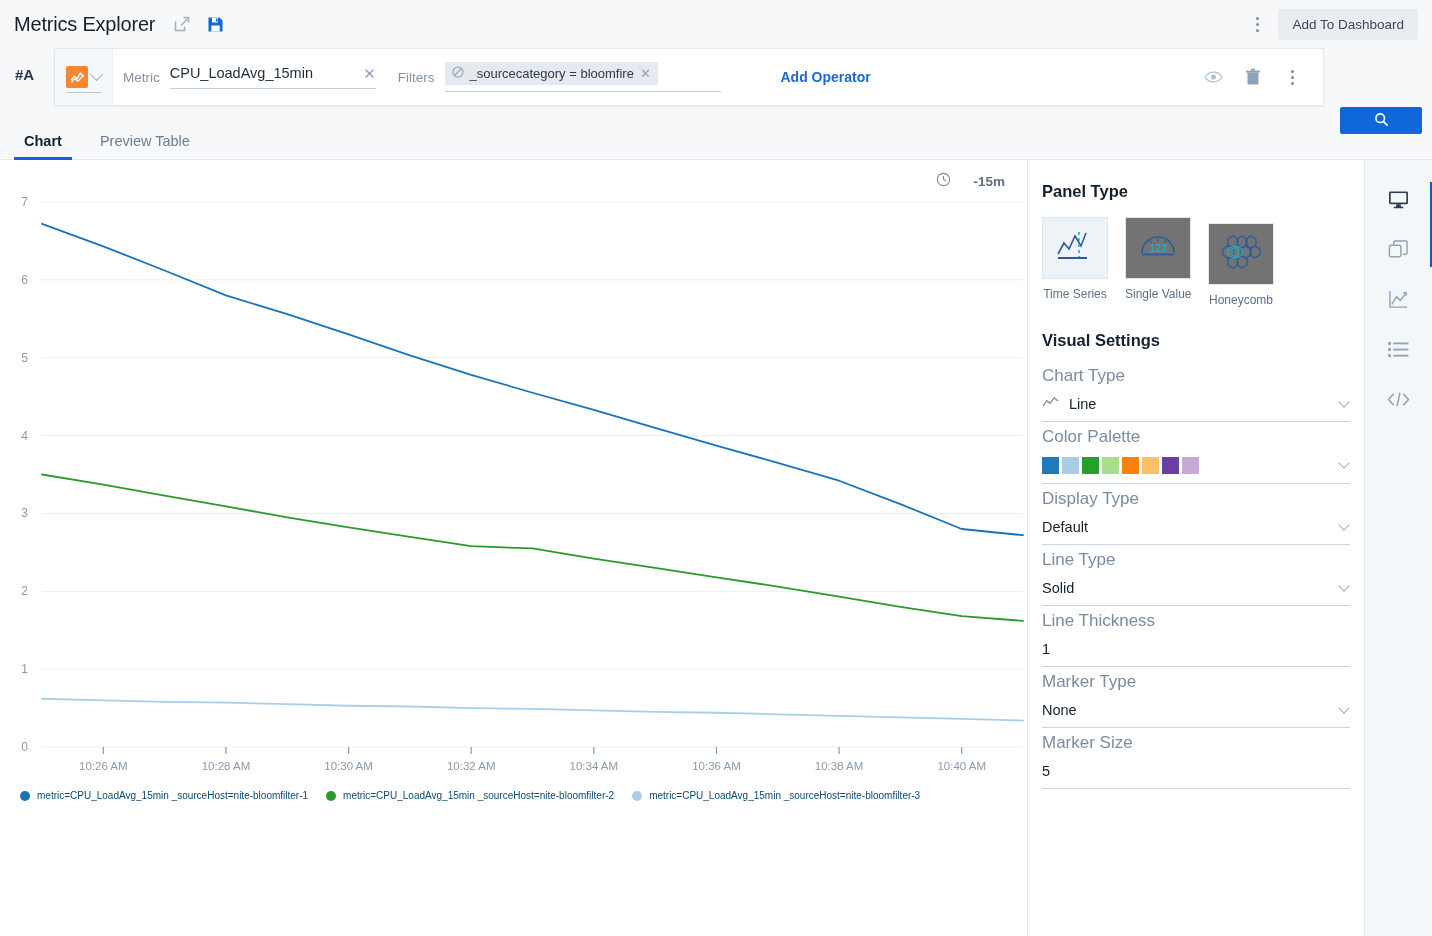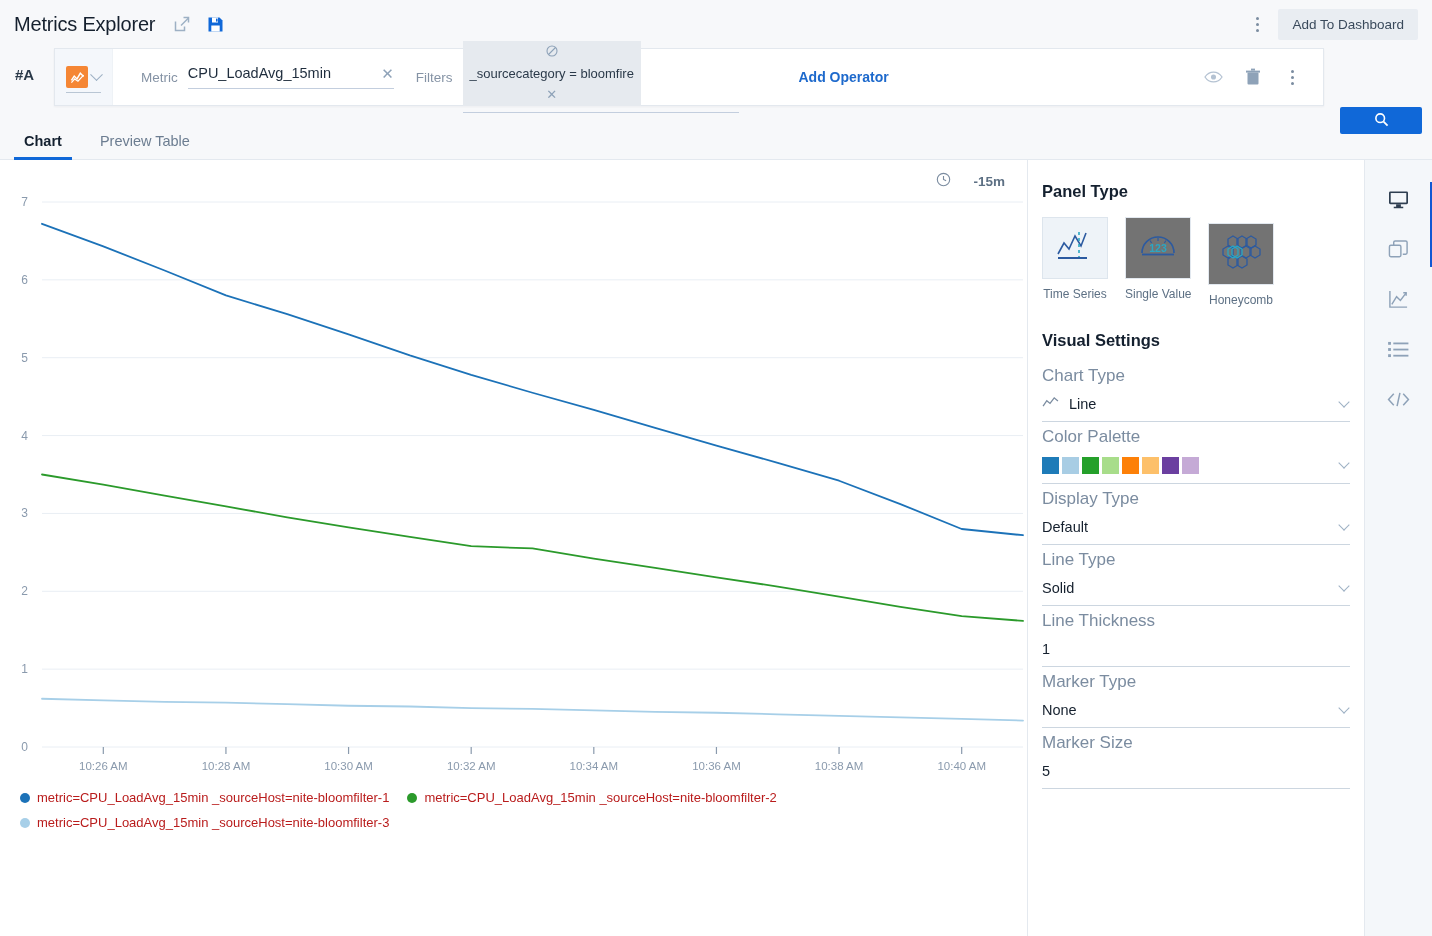--- a/index.html
+++ b/index.html
@@ -60,35 +60,35 @@
   .qtype-sq {
     width: 22px; height: 22px; background: #f58634; border-radius: 2px;
     display: flex; align-items: center; justify-content: center;
   }
   .qtype-underline {
     position: absolute; bottom: 12px; left: 11px; right: 11px;
     height: 1.5px; background: #b9c6d4;
   }
   .chev { width: 9px; height: 9px; border-right: 1.6px solid #9db0c4; border-bottom: 1.6px solid #9db0c4;
           transform: rotate(45deg) translate(-2px,-2px); }
-  .field-group { display: flex; align-items: center; margin-left: 28px; position: relative; }
+  .field-group { display: flex; align-items: center; margin-left: 10px; position: relative; }
   .field-label { font-size: 13.5px; color: #8593a5; margin-right: 10px; }
   .metric-field {
     width: 206px; border-bottom: 1px solid #c3cede; padding-bottom: 7px;
     display: flex; align-items: center; position: relative;
   }
   .metric-value { font-size: 14.5px; color: #1f2d3d; }
   .x-clear { margin-left: auto; font-size: 15px; color: #8ea2b8; cursor: pointer; line-height: 1; }
   .filters-field {
     width: 276px; border-bottom: 1px solid #c3cede; padding-bottom: 6px;
     display: flex; align-items: center;
   }
   .chip {
     background: #e6eaef; display: flex; align-items: center; gap: 6px;
-    padding: 4px 7px; font-size: 13px; color: #2b3a4a; flex-direction: column;
+    padding: 4px 7px; font-size: 13px; color: #2b3a4a;
   }
   .chip-x { color: #8ea2b8; font-size: 13px; cursor: pointer; }
   .add-operator {
     color: #1d69cc; font-size: 14px; font-weight: bold; cursor: pointer;
     margin-left: 60px;
   }
   .q-actions { margin-left: auto; display: flex; align-items: center; gap: 22px; padding-right: 22px; }
   .search-btn {
     position: absolute; right: 10px; top: 59px;
     width: 82px; height: 27px; background: #1068d8; border: none;
@@ -113,21 +113,21 @@
 
   
   .body { display: flex; height: 776px; }
   .chart-pane { width: 1028px; background: #fff; position: relative; border-right: 1px solid #e4e9ef; }
   .time-badge {
     position: absolute; right: 22px; top: 12px;
     display: flex; align-items: center; gap: 22px;
     font-size: 13.5px; color: #5d7governing; color: #5d7084; font-weight: bold;
   }
   .chartbox { position: absolute; left: 0; top: 30px; width: 1028px; height: 600px; }
-  .legend { position: absolute; left: 20px; top: 630px; width: 980px; font-size: 13px; color: #b91c1c; }
+  .legend { position: absolute; left: 20px; top: 630px; width: 980px; font-size: 10px; color: #0c4a6e; }
   .legend-row { display: flex; flex-wrap: wrap; align-items: center; }
   .legend-item { display: flex; align-items: center; gap: 7px; margin-right: 18px; margin-bottom: 10px; }
   .legend-dot { width: 10px; height: 10px; border-radius: 50%; display: inline-block; }
 
   
   .settings {
     width: 337px; background: #fff; padding: 22px 14px 0 14px;
     overflow: hidden; border-right: 1px solid #e4e9ef;
   }
   .sect-title { font-size: 16.5px; font-weight: bold; color: #14202f; margin-bottom: 16px; }

